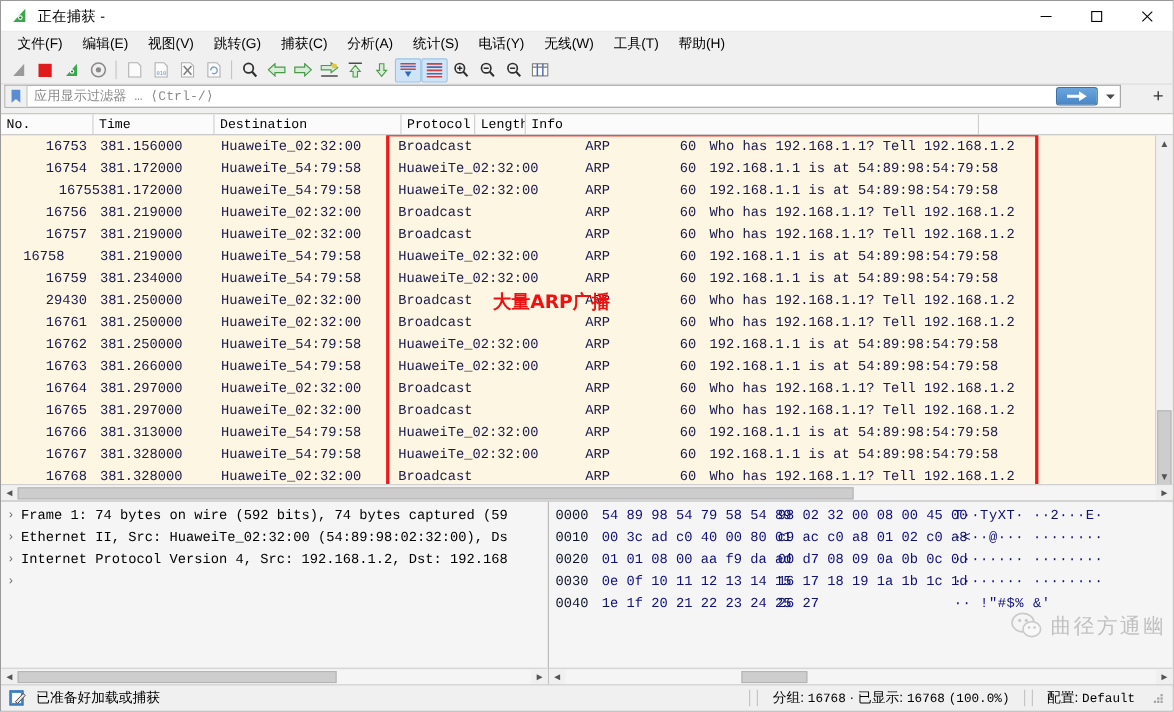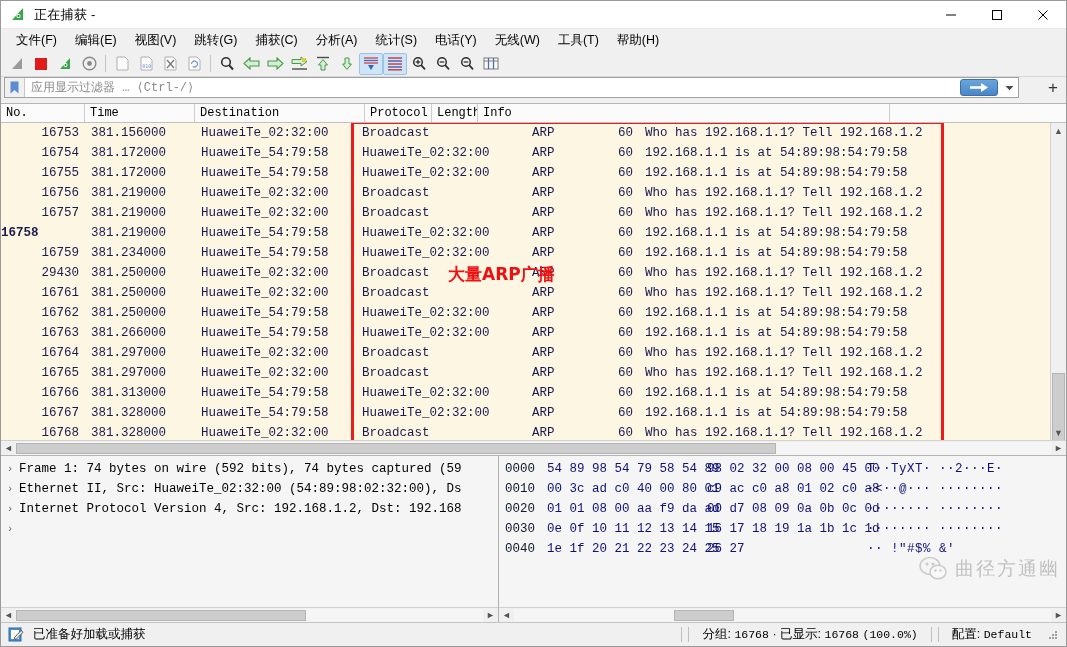--- a/index.html
+++ b/index.html
@@ -384,21 +384,21 @@
           <div class="prow">
             <div class="cell c-no" style="left: 0px; width: 78px; text-align: right;">16754</div>
             <div class="cell c-time" style="left: 84px; width: 104px; padding-left: 6px;">381.172000</div>
             <div class="cell c-source" style="left: 194px; width: 155px; padding-left: 6px;">HuaweiTe_54:79:58</div>
             <div class="cell c-destination" style="left: 355px; width: 164px; padding-left: 6px;">HuaweiTe_02:32:00</div>
             <div class="cell c-protocol" style="left: 525px; width: 61px; padding-left: 6px;">ARP</div>
             <div class="cell c-length" style="left: 592px; width: 40px; text-align: right;">60</div>
             <div class="cell c-info" style="left: 638px; width: 394px; padding-left: 6px;">192.168.1.1 is at 54:89:98:54:79:58</div>
           </div>
           <div class="prow">
-            <div class="cell c-no" style="left: 0px; width: 78px; text-align: right;">16755</div>
+            <div class="cell c-no" style="left: 12px; width: 78px; text-align: right;">16755</div>
             <div class="cell c-time" style="left: 84px; width: 104px; padding-left: 6px;">381.172000</div>
             <div class="cell c-source" style="left: 194px; width: 155px; padding-left: 6px;">HuaweiTe_54:79:58</div>
             <div class="cell c-destination" style="left: 355px; width: 164px; padding-left: 6px;">HuaweiTe_02:32:00</div>
             <div class="cell c-protocol" style="left: 525px; width: 61px; padding-left: 6px;">ARP</div>
             <div class="cell c-length" style="left: 592px; width: 40px; text-align: right;">60</div>
             <div class="cell c-info" style="left: 638px; width: 394px; padding-left: 6px;">192.168.1.1 is at 54:89:98:54:79:58</div>
           </div>
           <div class="prow">
             <div class="cell c-no" style="left: 0px; width: 78px; text-align: right;">16756</div>
             <div class="cell c-time" style="left: 84px; width: 104px; padding-left: 6px;">381.219000</div>
@@ -411,21 +411,21 @@
           <div class="prow">
             <div class="cell c-no" style="left: 0px; width: 78px; text-align: right;">16757</div>
             <div class="cell c-time" style="left: 84px; width: 104px; padding-left: 6px;">381.219000</div>
             <div class="cell c-source" style="left: 194px; width: 155px; padding-left: 6px;">HuaweiTe_02:32:00</div>
             <div class="cell c-destination" style="left: 355px; width: 164px; padding-left: 6px;">Broadcast</div>
             <div class="cell c-protocol" style="left: 525px; width: 61px; padding-left: 6px;">ARP</div>
             <div class="cell c-length" style="left: 592px; width: 40px; text-align: right;">60</div>
             <div class="cell c-info" style="left: 638px; width: 394px; padding-left: 6px;">Who has 192.168.1.1? Tell 192.168.1.2</div>
           </div>
           <div class="prow">
-            <div class="cell c-no" style="left: 0px; width: 78px; text-align: left; font-weight: bold;">16758</div>
+            <div class="cell c-no" style="left: 0px; width: 78px; text-align: center;">16758</div>
             <div class="cell c-time" style="left: 84px; width: 104px; padding-left: 6px;">381.219000</div>
             <div class="cell c-source" style="left: 194px; width: 155px; padding-left: 6px;">HuaweiTe_54:79:58</div>
             <div class="cell c-destination" style="left: 355px; width: 164px; padding-left: 6px;">HuaweiTe_02:32:00</div>
             <div class="cell c-protocol" style="left: 525px; width: 61px; padding-left: 6px;">ARP</div>
             <div class="cell c-length" style="left: 592px; width: 40px; text-align: right;">60</div>
             <div class="cell c-info" style="left: 638px; width: 394px; padding-left: 6px;">192.168.1.1 is at 54:89:98:54:79:58</div>
           </div>
           <div class="prow">
             <div class="cell c-no" style="left: 0px; width: 78px; text-align: right;">16759</div>
             <div class="cell c-time" style="left: 84px; width: 104px; padding-left: 6px;">381.234000</div>

